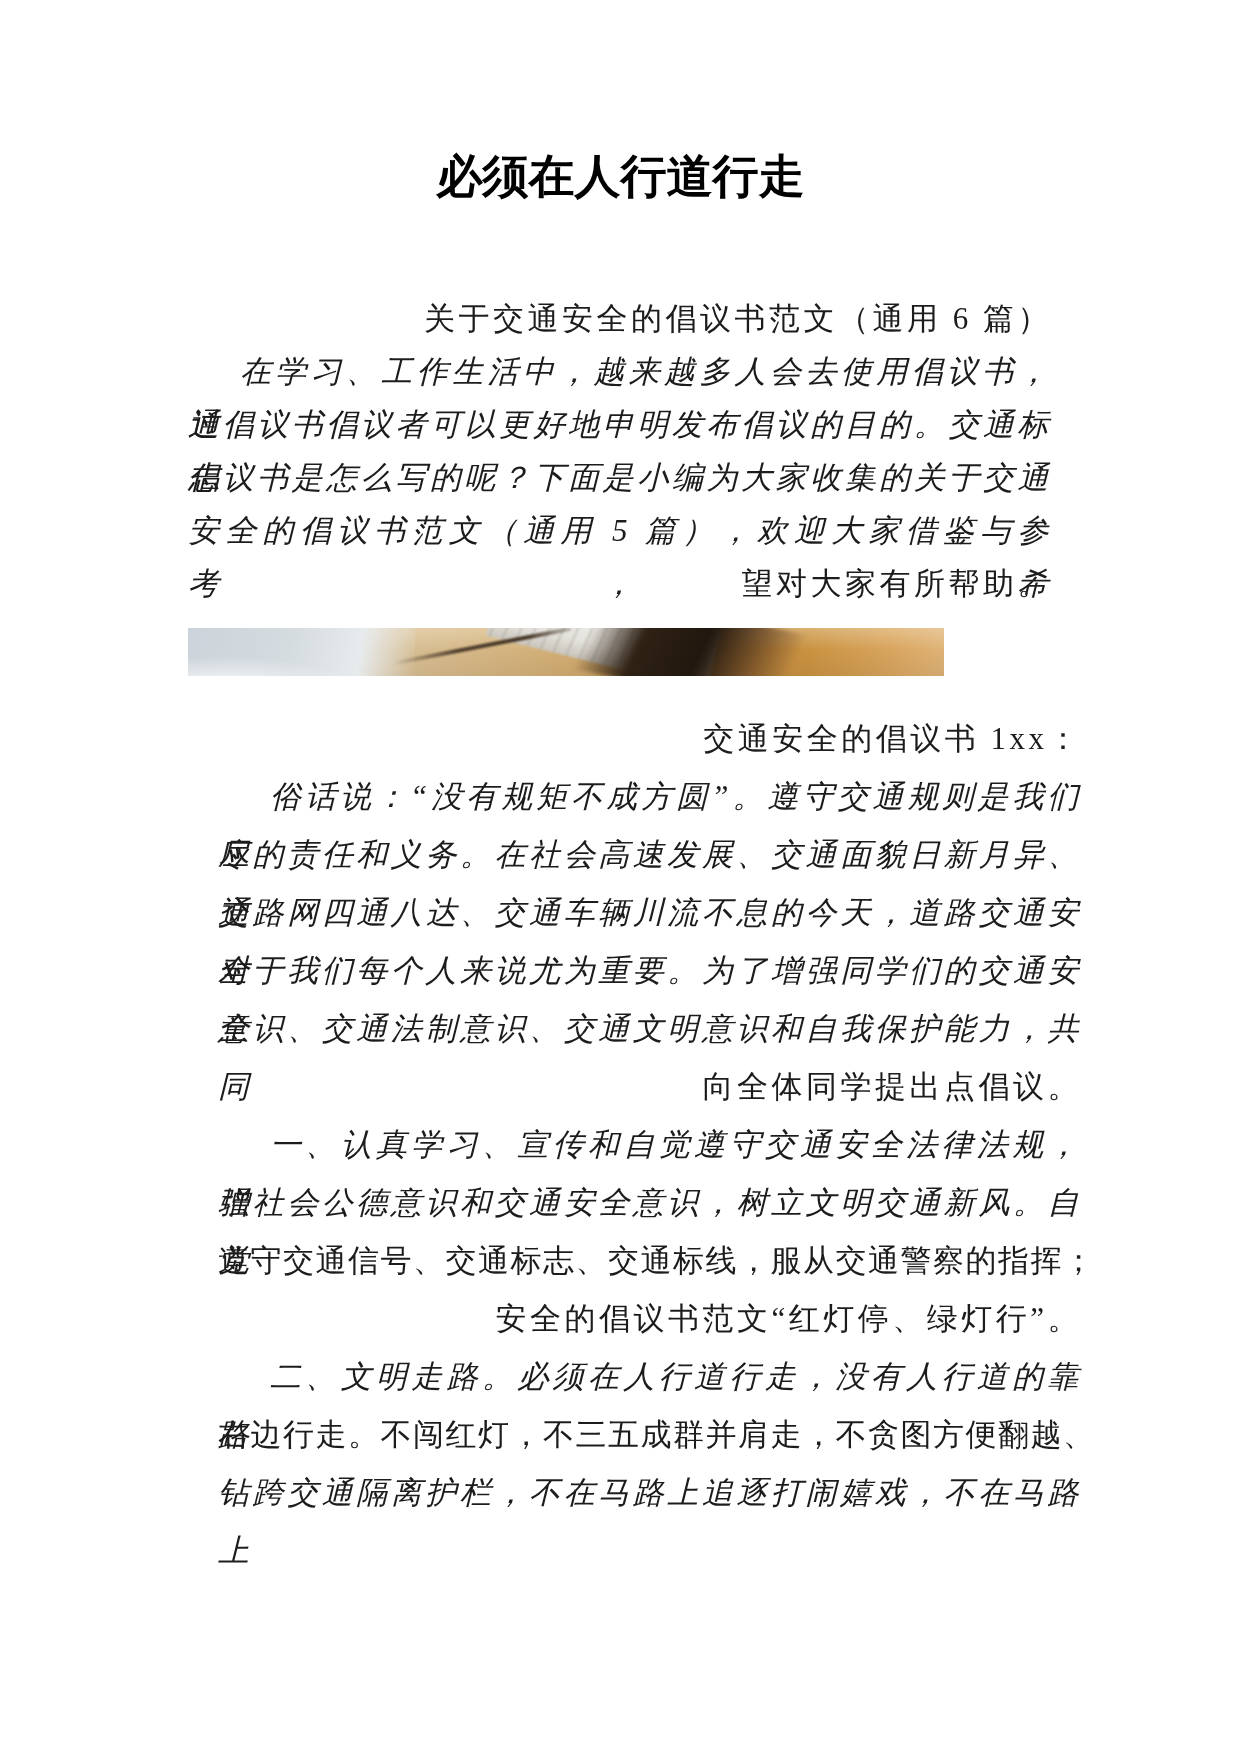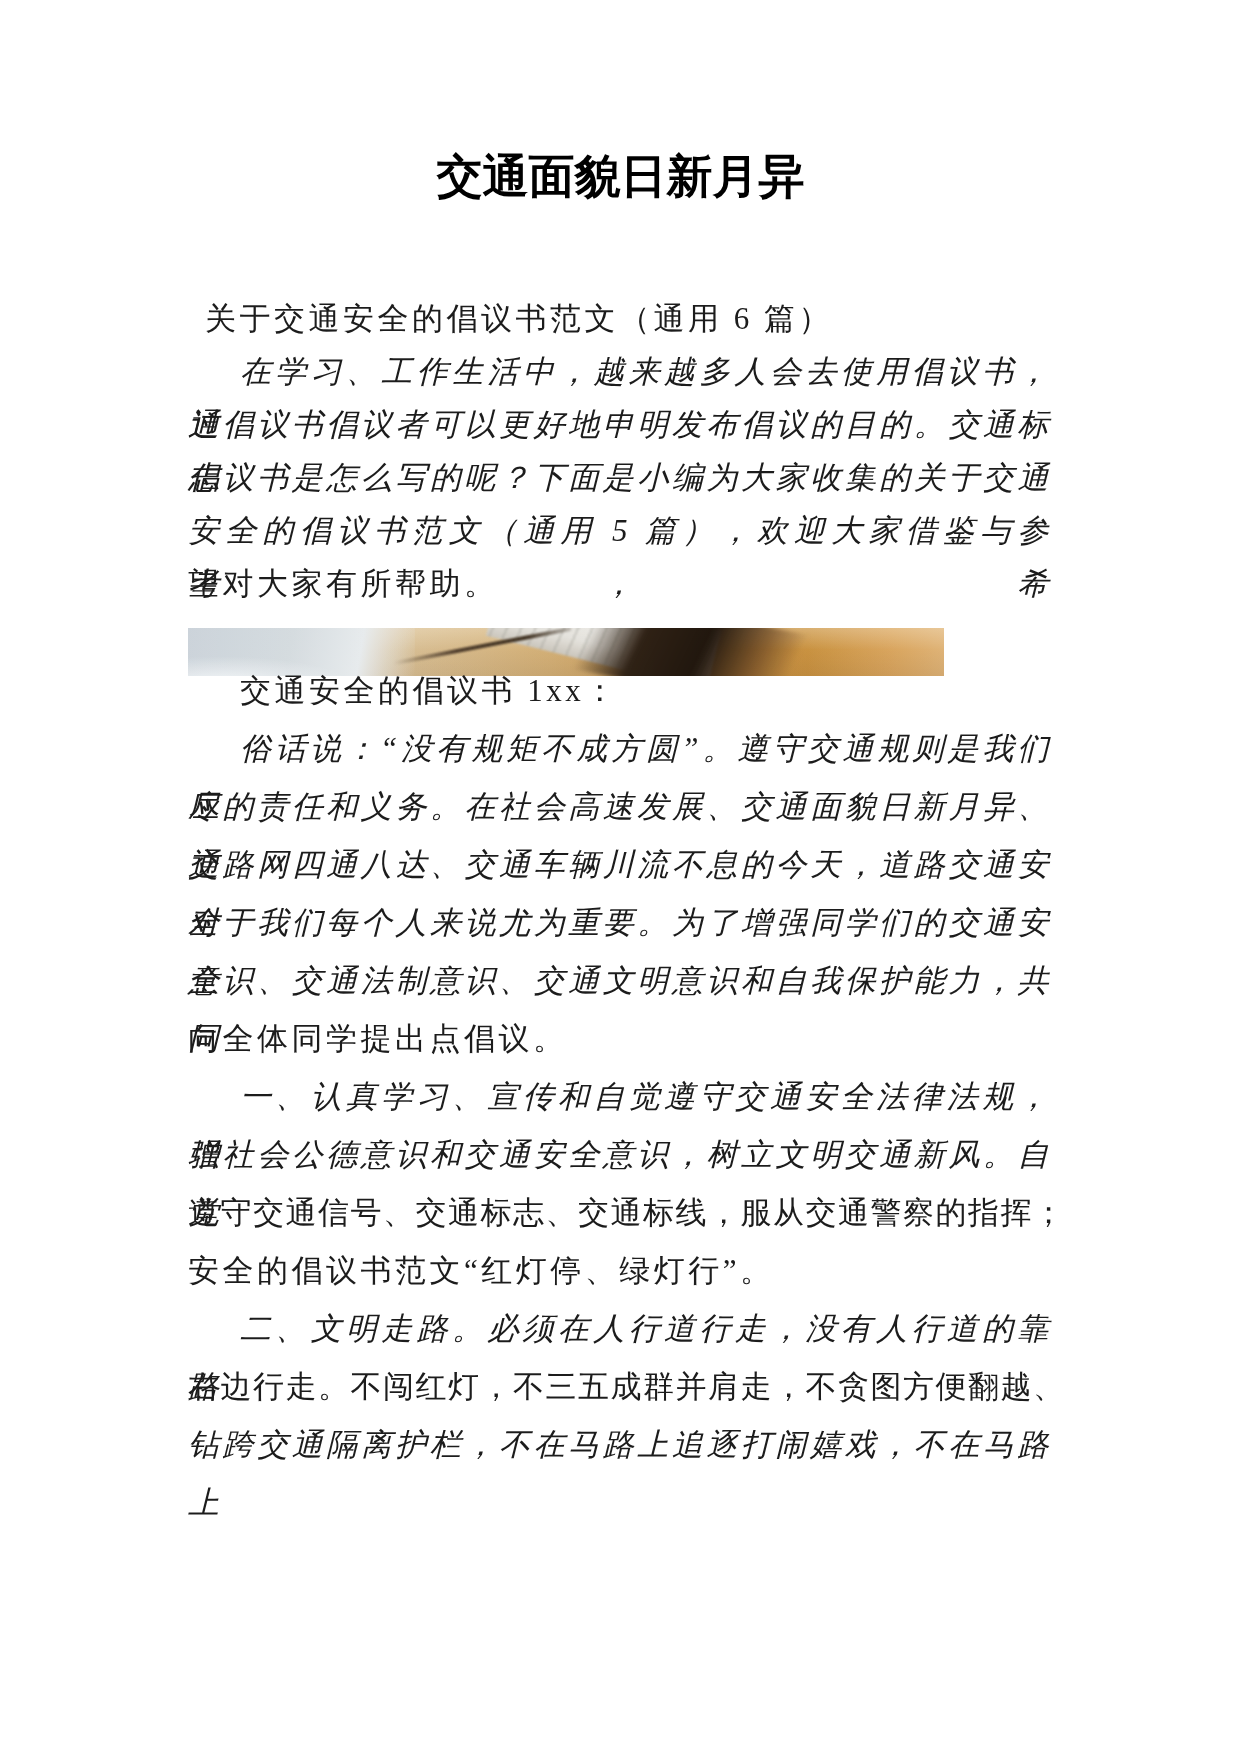--- a/index.html
+++ b/index.html
@@ -14,27 +14,28 @@
     position:absolute;
     top:146px;left:0;width:1241px;
     text-align:center;
     font-size:46px;
     font-weight:bold;
     letter-spacing:0px;
     color:#000000;
   }
   .block{position:absolute;left:188px;width:864px;color:#1c1c1c;}
   .block-a{top:292px;}
-  .block-b{top:662px;}
+  .block-b{top:710px;margin-left:30px;}
   .ln{
     font-size:31px;
     letter-spacing:3.5px;
     white-space:nowrap;
     overflow:visible;
     color:#1c1c1c;
+    text-align:right;
   }
   .block-a .ln{height:53px;line-height:53px;}
   .block-b .ln{height:58px;line-height:58px;}
   .j{text-align:justify;text-align-last:justify;white-space:normal;font-style:italic;}
   .tight{letter-spacing:1.5px;}
   .i1{text-indent:17px;}
   .i2{text-indent:52px;}
 
   
   .photo{
@@ -80,21 +81,21 @@
   .photo .blur-veil{
     position:absolute;inset:0;
     background:linear-gradient(90deg,rgba(255,255,255,0.05),rgba(255,255,255,0));
   }
 </style>
 </head>
 <body>
 
 <div class="page">
 
-  <div class="doc-title">交通面貌日新月异</div>
+  <div class="doc-title">必须在人行道行走</div>
 
   <div class="block block-a">
     <div class="ln i1">关于交通安全的倡议书范文（通用 6 篇）</div>
     <div class="ln j i2">在学习、工作生活中，越来越多人会去使用倡议书，通</div>
     <div class="ln j">过倡议书倡议者可以更好地申明发布倡议的目的。交通标志</div>
     <div class="ln j">倡议书是怎么写的呢？下面是小编为大家收集的关于交通</div>
     <div class="ln j">安全的倡议书范文（通用 5 篇），欢迎大家借鉴与参考，希</div>
     <div class="ln">望对大家有所帮助。</div>
   </div>
 

